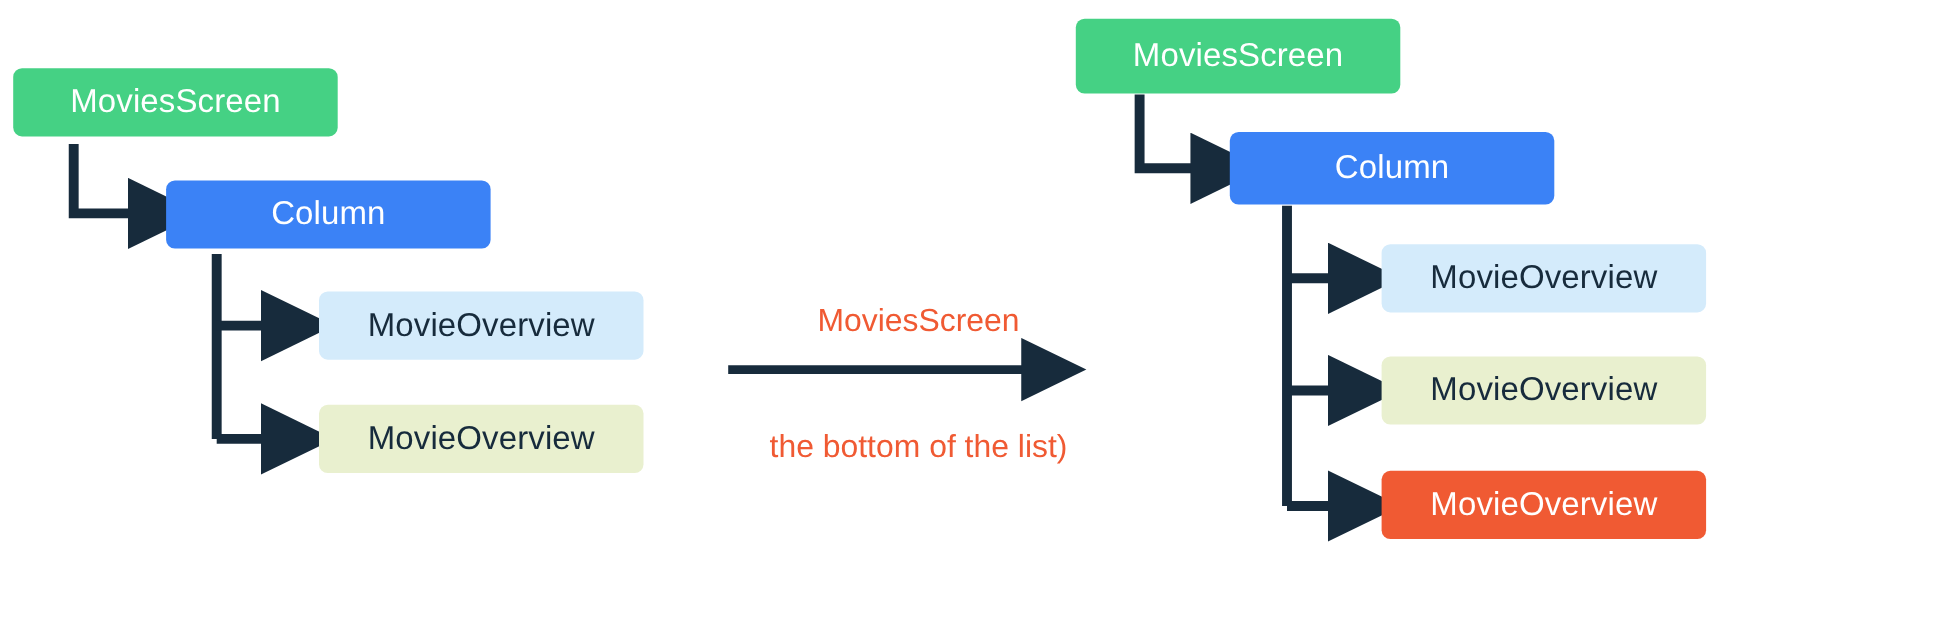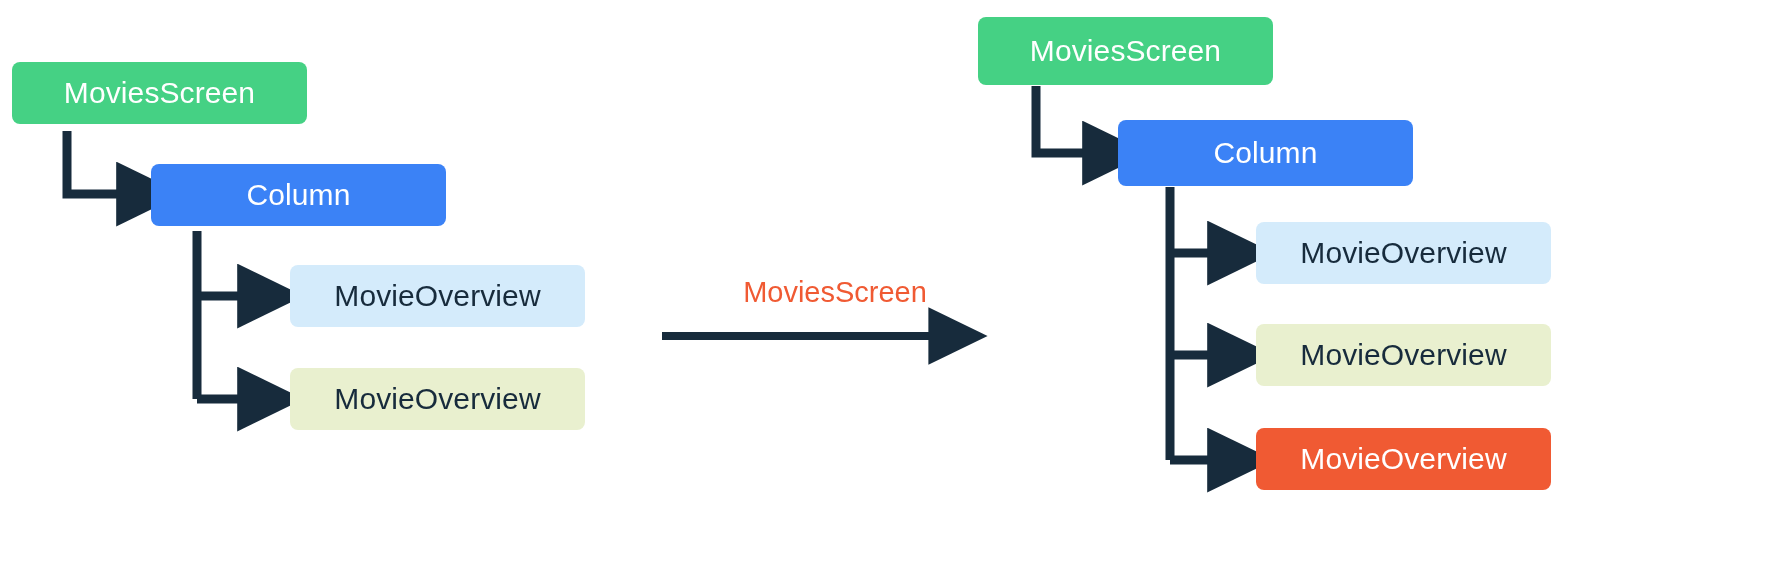--- a/index.html
+++ b/index.html
@@ -94,20 +94,21 @@
   <div class="node ov-blue" style="left:290px; top:265px; width:295px; height:62px;">
     <span>MovieOverview</span>
   </div>
 
   <div class="node ov-olive" style="left:290px; top:368px; width:295px; height:62px;">
     <span>MovieOverview</span>
   </div>
 
   <div class="caption" style="left:640px; top:196px; width:390px;">
     <div>MoviesScreen</div>
+    <div>the bottom of the list)</div>
   </div>
 
   <div class="node screen" style="left:978px; top:17px; width:295px; height:68px;">
     <span>MoviesScreen</span>
   </div>
 
   <div class="node column" style="left:1118px; top:120px; width:295px; height:66px;">
     <span>Column</span>
   </div>
 

